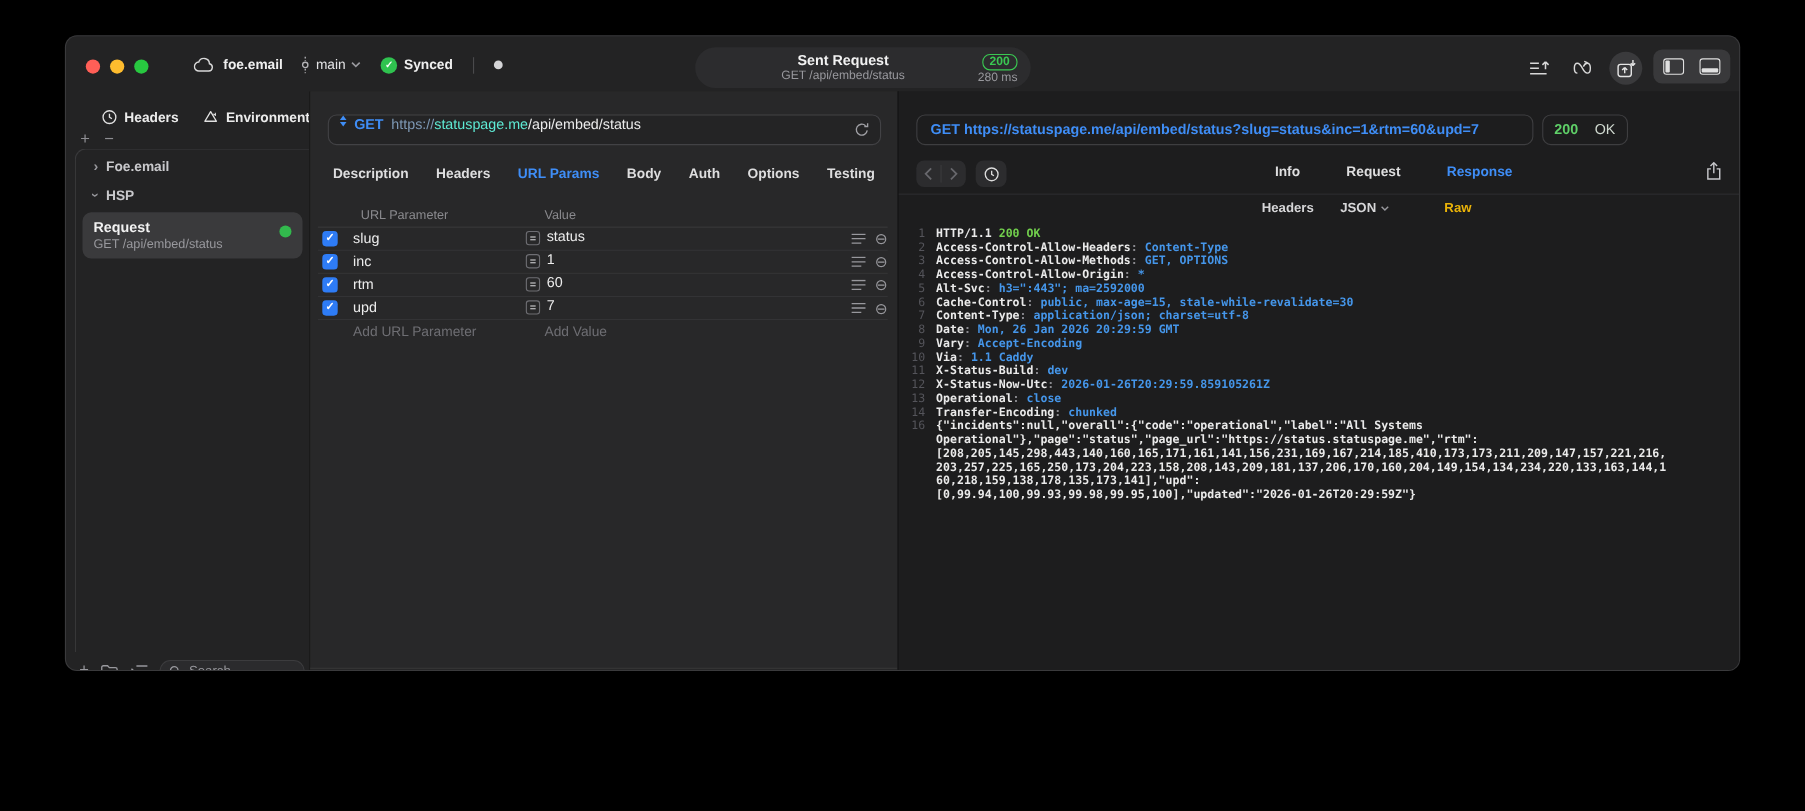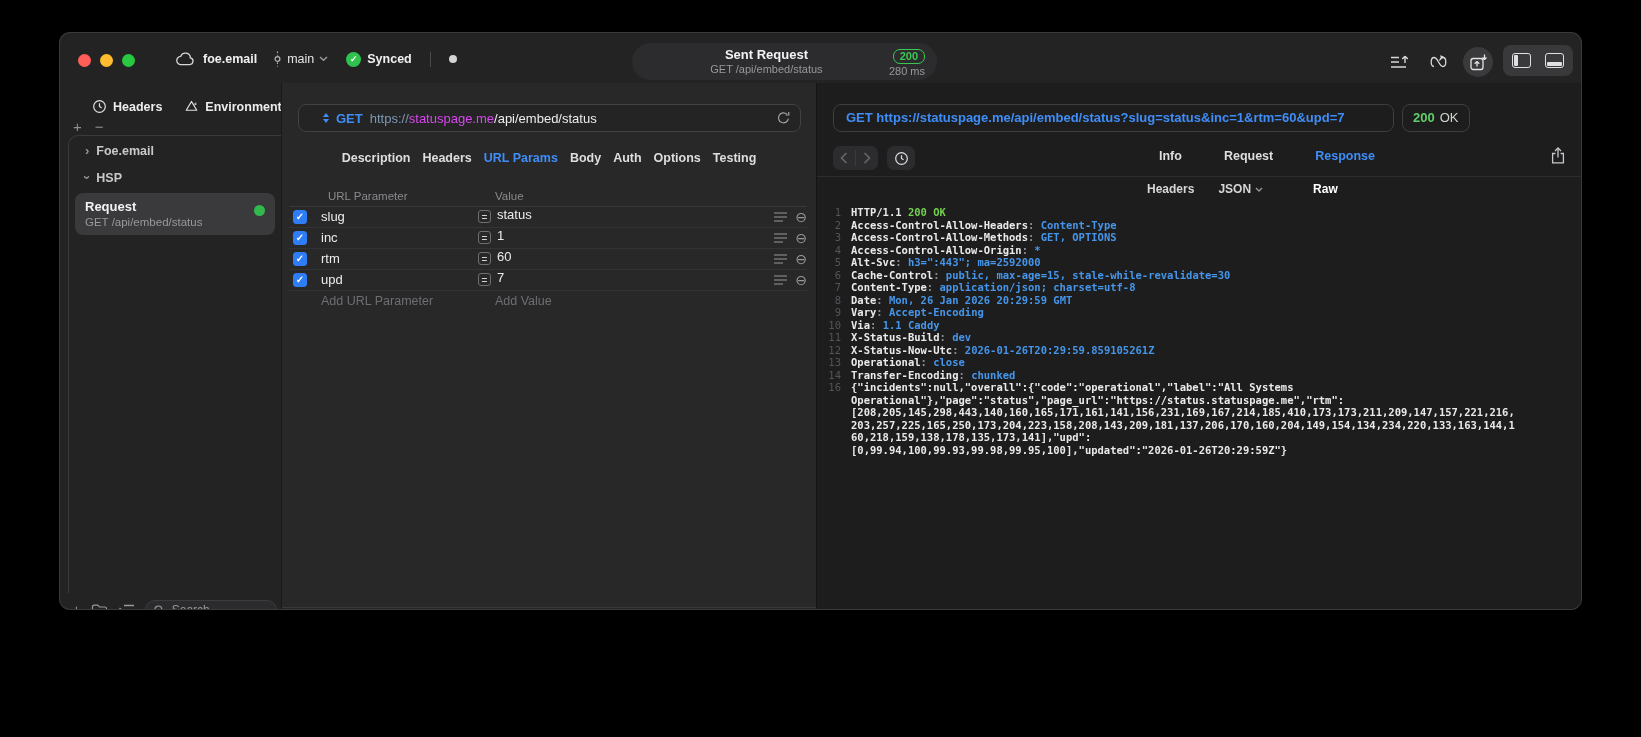--- a/index.html
+++ b/index.html
@@ -60,29 +60,29 @@
   .sb-plus{color:#98989d;font-size:15px;line-height:14px;}
   .sb-search{width:132px;height:20px;background:#2b2b2d;border:1px solid #3c3c3e;border-radius:10px;
     display:flex;align-items:center;gap:5px;padding:0 8px;box-sizing:border-box;}
   .sb-search input{background:transparent;border:none;outline:none;color:#cfcfd2;font-size:12px;width:100px;
     font-family:"Liberation Sans",sans-serif;}
   .sb-search input::placeholder{color:#98989d;}
 
   
   .editor{position:absolute;left:221px;top:50px;width:534px;height:550px;background:#282829;border-left:1px solid #1a1a1a;}
   .e-urlbar{position:absolute;left:16px;top:21px;width:503px;height:28px;border:1px solid #424245;
-    background:#242425;border-radius:8px;display:flex;align-items:center;gap:7px;padding:0 24px;box-sizing:border-box;}
+    background:#242425;border-radius:8px;display:flex;gap:7px;padding:0 10px;box-sizing:border-box;}
   .updown{display:inline-flex;flex-direction:column;gap:2px;}
   .updown i{width:0;height:0;border-left:3.5px solid transparent;border-right:3.5px solid transparent;}
   .updown .u{border-bottom:4px solid #3f8ef7;} .updown .d{border-top:4px solid #3f8ef7;}
   .e-method{font-size:13px;font-weight:700;color:#3f8ef7;}
   .e-url{font-size:13px;white-space:nowrap;}
-  .u-scheme{color:#7d98b4;} .u-host{color:#d946ef;} .u-path{color:#ececec;}
+  .u-scheme{color:#7d98b4;} .u-host{color:#5eead4;} .u-path{color:#ececec;}
   .e-refresh{position:absolute;right:9px;top:5px;}
-  .e-tabs{position:absolute;left:0;right:0;top:68px;display:flex;justify-content:center;gap:12px;}
+  .e-tabs{position:absolute;left:0;right:0;top:68px;display:flex;justify-content:center;gap:25px;}
   .tab{font-size:12.5px;font-weight:600;color:#dededf;cursor:default;}
   .tab.active{color:#3f8ef7;}
   .ptable{position:absolute;left:7px;top:107px;width:518px;}
   .pt-head{position:relative;height:16px;border-bottom:1px solid #38383a;font-size:11.5px;color:#8a8a8e;}
   .pt-head .c1{position:absolute;left:39px;} .pt-head .c2{position:absolute;left:206px;}
   .prow{position:relative;height:20px;border-bottom:1px solid #333335;}
   .pcheck{position:absolute;left:4px;top:3px;width:14px;height:14px;background:#2e7cf6;border-radius:3.5px;
     color:#fff;font-size:10px;font-weight:700;text-align:center;line-height:14px;}
   .pname{position:absolute;left:32px;top:2px;font-size:13px;color:#ececec;}
   .peq{position:absolute;left:189px;top:3px;width:13px;height:13px;border:1px solid #6e6e73;border-radius:3px;
@@ -103,32 +103,32 @@
   .httpsel .updown .u{border-bottom-color:#98989d}.httpsel .updown .d{border-top-color:#98989d}
   .f-share{position:absolute;right:42px;top:4px;} .f-lock{position:absolute;right:16px;top:4px;}
 
   
   .viewer{position:absolute;left:756px;top:50px;right:0;height:550px;background:#1d1d1e;border-left:1px solid #141414;}
   .v-urlbar{position:absolute;left:16px;top:21px;width:561px;height:28px;border:1px solid #3e3e40;border-radius:8px;
     box-sizing:border-box;line-height:26px;padding:0 12px;font-size:13px;font-weight:600;color:#3f8ef7;
     white-space:nowrap;overflow:hidden;}
   .v-badge{position:absolute;left:585px;top:21px;height:28px;border:1px solid #3e3e40;border-radius:8px;
     box-sizing:border-box;line-height:26px;padding:0 10px;font-size:13px;}
-  .v-badge .bc{color:#5fd068;font-weight:700;} .v-badge .br{color:#cfd8cf;margin-left:5px;}
+  .v-badge .bc{color:#5fd068;font-weight:700;} .v-badge .br{color:#cfd8cf;margin-left:15px;}
   .v-nav{position:absolute;left:16px;top:63px;height:24px;background:#2c2c2e;border-radius:7px;display:flex;}
   .v-nav .nbtn{width:22px;display:flex;align-items:center;justify-content:center;}
   .v-nav .nsep{width:1px;background:#3a3a3c;margin:4px 0;}
   .v-clock{position:absolute;left:70px;top:63px;width:28px;height:24px;background:#2c2c2e;border-radius:7px;
     display:flex;align-items:center;justify-content:center;}
   .v-tabs{position:absolute;left:342px;top:66px;display:flex;gap:42px;}
   .v-share{position:absolute;right:16px;top:64px;}
   .v-div{position:absolute;left:0;right:0;top:93px;height:1px;background:#2d2d2f;}
   .v-subtabs{position:absolute;left:330px;top:99px;display:flex;gap:24px;align-items:center;}
   .v-subtabs .tab{font-size:12px;color:#d6d6d8;display:flex;align-items:center;gap:4px;}
-  .v-subtabs .tab.active{color:#ffffff;padding-left:26px;}
+  .v-subtabs .tab.active{color:#eab308;padding-left:26px;}
   .code{position:absolute;left:0;right:0;top:118px;bottom:0;padding-top:5px;
     font-family:"DejaVu Sans Mono",monospace;font-size:10.5px;line-height:12.5px;font-weight:700;}
   .crow{display:flex;}
   .ln{flex:0 0 24px;width:24px;text-align:right;color:#54545a;font-weight:400;}
   .ct{margin-left:10px;white-space:pre;}
   .k{color:#eaeaea}.p{color:#8a8a8f}.v{color:#4596ea}.g{color:#72cf4d}.w{color:#eaeaea}
   svg{display:block;}
 </style>
 </head>
 <body>

